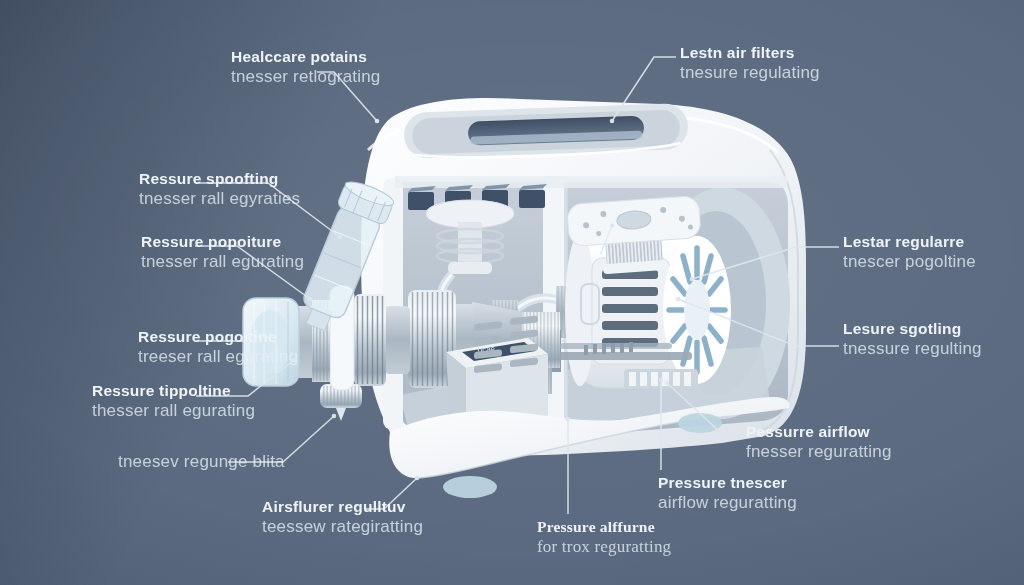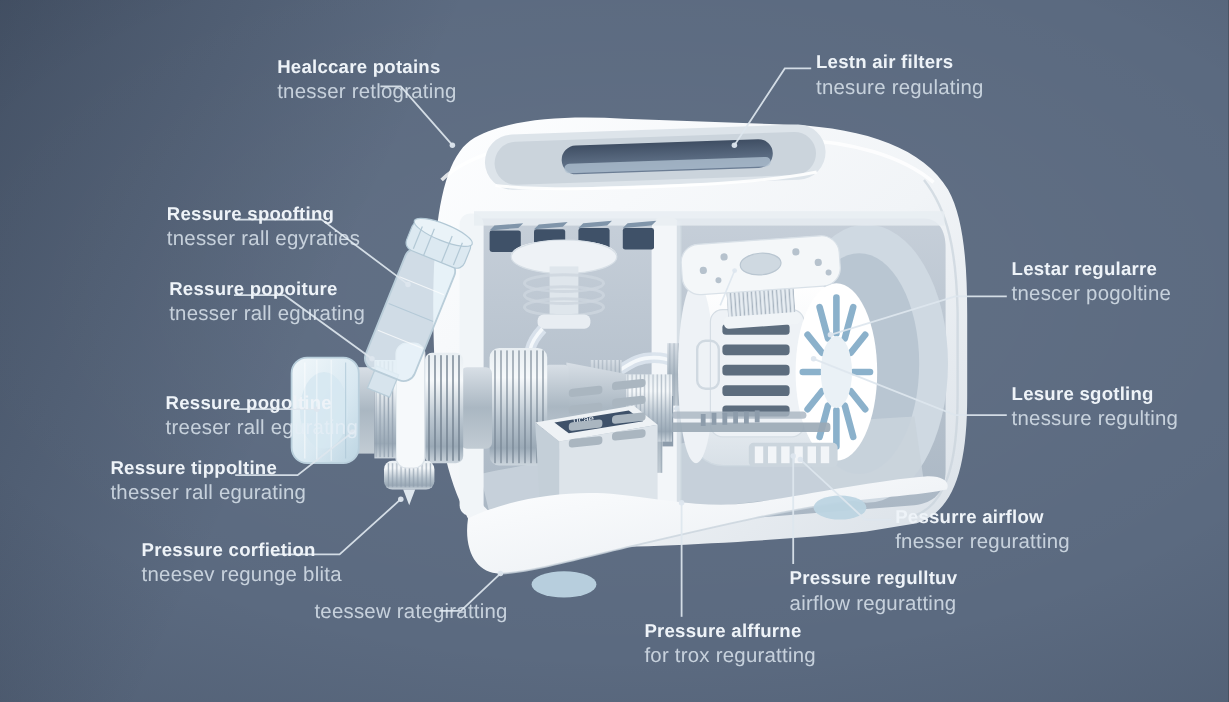--- a/index.html
+++ b/index.html
@@ -321,39 +321,39 @@
       </div>
       <div class="callout" style="left: 92px; top: 328px; margin-left: 46px;">
         <div class="callout-title">Ressure pogoltine</div>
         <div class="callout-sub">treeser rall egurating</div>
       </div>
       <div class="callout" style="left: 92px; top: 382px;">
         <div class="callout-title">Ressure tippoltine</div>
         <div class="callout-sub">thesser rall egurating</div>
       </div>
       <div class="callout" style="left: 118px; top: 450px;">
-        <div class="callout-title">Pressure corfietion</div>
         <div class="callout-sub">tneesev regunge blita</div>
       </div>
       <div class="callout" style="left: 262px; top: 498px;">
+        <div class="callout-title">Airsflurer regulltuv</div>
         <div class="callout-sub">teessew rategiratting</div>
       </div>
-      <div class="callout" style="left: 537px; top: 518px;">
+      <div class="callout" style="left: 537px; top: 518px; font-family: Liberation Serif, serif;">
         <div class="callout-title">Pressure alffurne</div>
         <div class="callout-sub">for trox reguratting</div>
       </div>
       <div class="callout" style="left: 658px; top: 474px;">
-        <div class="callout-title">Pressure regulltuv</div>
+        <div class="callout-title">Pressure tnescer</div>
         <div class="callout-sub">airflow reguratting</div>
       </div>
       <div class="callout" style="left: 746px; top: 423px;">
         <div class="callout-title">Pessurre airflow</div>
         <div class="callout-sub">fnesser reguratting</div>
       </div>
-      <div class="callout" style="left: 843px; top: 216px;">
+      <div class="callout" style="left: 843px; top: 233px;">
         <div class="callout-title">Lestar regularre</div>
         <div class="callout-sub">tnescer pogoltine</div>
       </div>
       <div class="callout" style="left: 843px; top: 320px;">
         <div class="callout-title">Lesure sgotling</div>
         <div class="callout-sub">tnessure regulting</div>
       </div>
     </div>
 
 </div>

